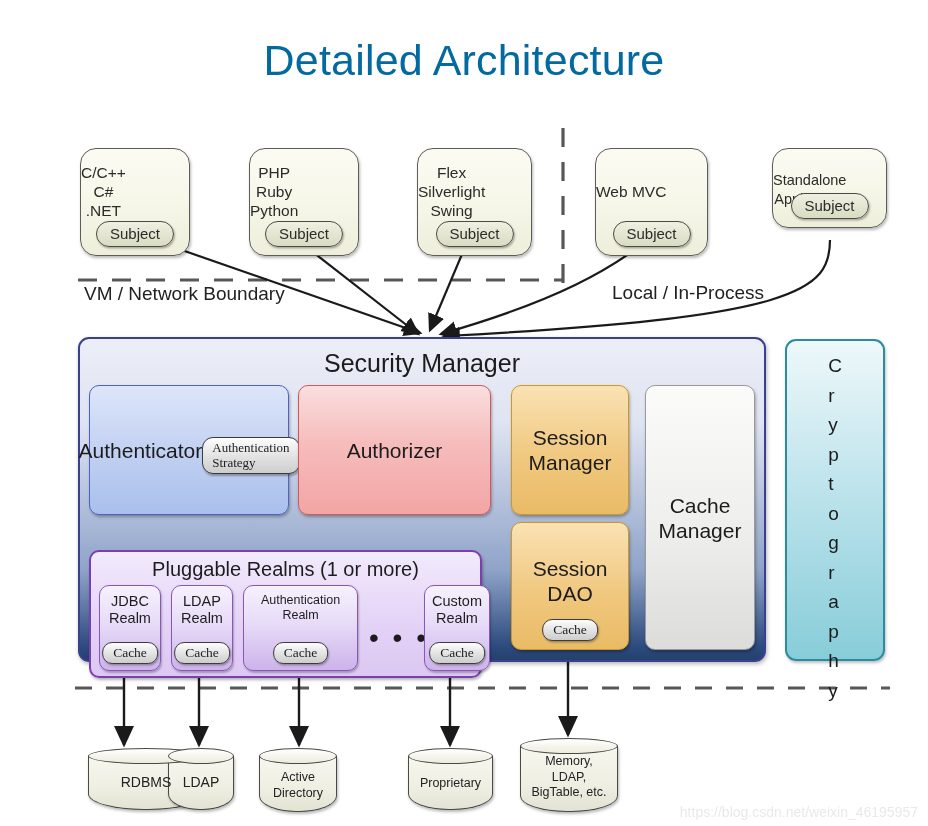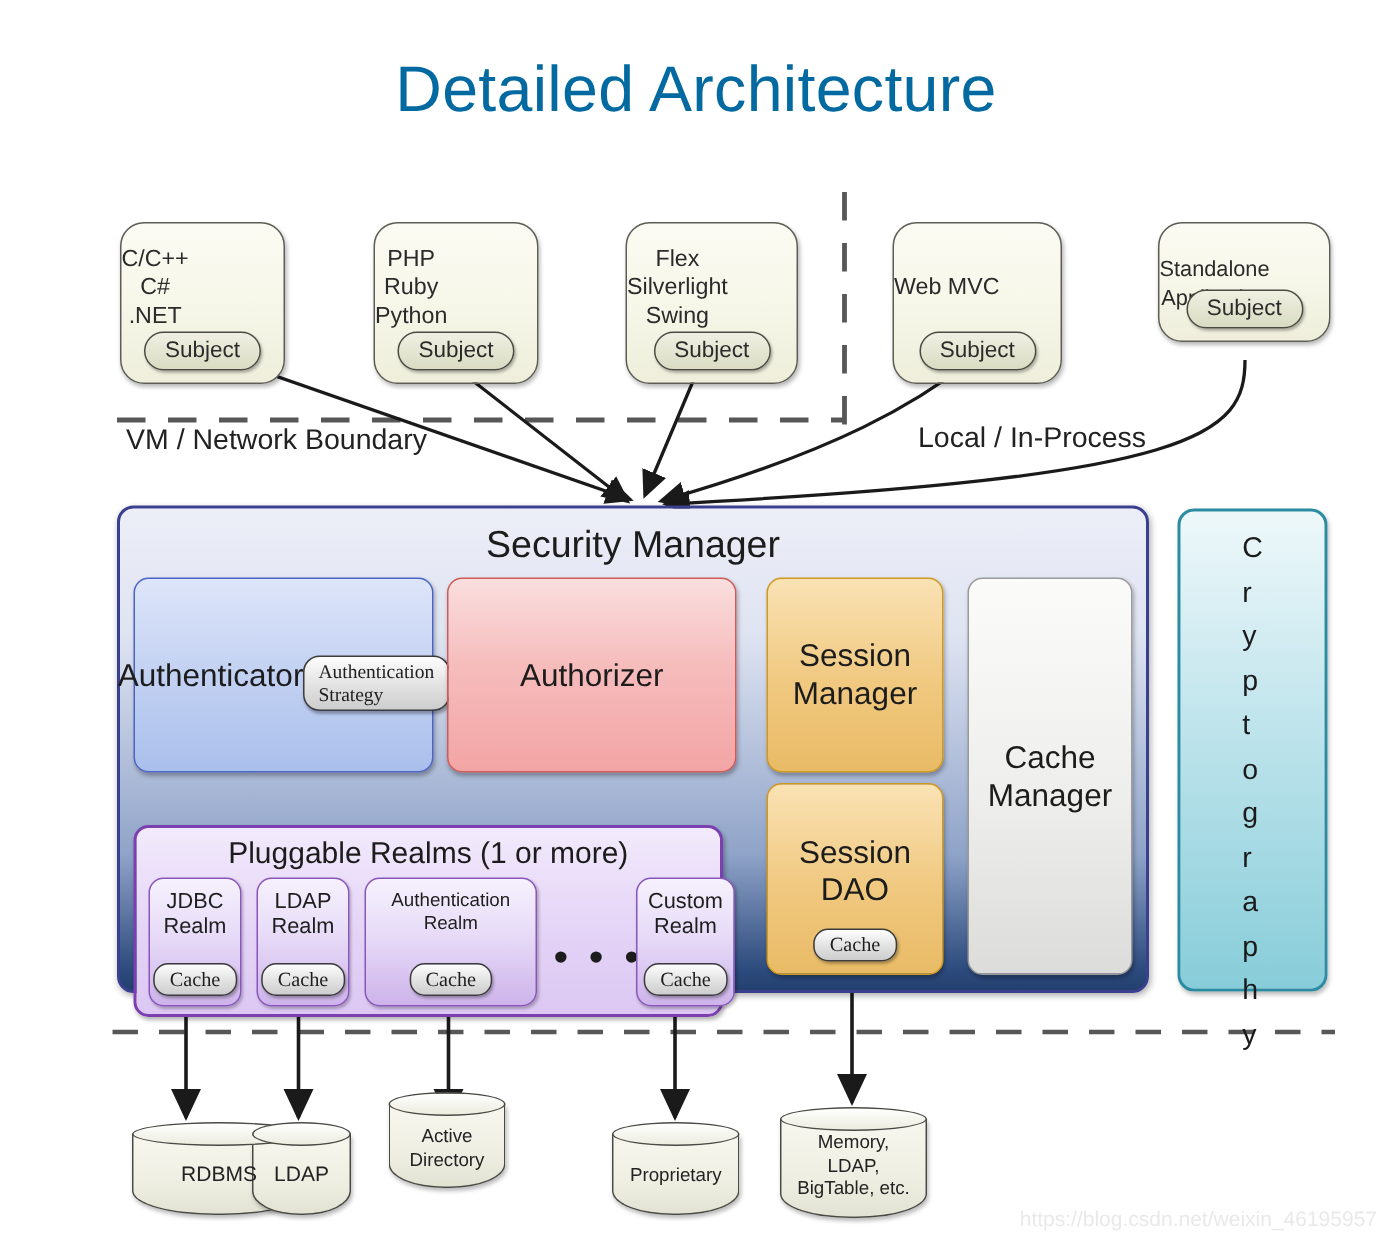--- a/index.html
+++ b/index.html
@@ -302,21 +302,21 @@
     <div class="cyl-top"></div>
     <div class="dtext" style="top:26px;">RDBMS</div>
   </div>
 
   <div class="db" style="left:168px;top:748px;width:66px;height:64px;">
     <div class="cyl-body" style="height:54px;"></div>
     <div class="cyl-top"></div>
     <div class="dtext" style="top:26px;">LDAP</div>
   </div>
 
-  <div class="db" style="left:259px;top:728px;width:78px;height:66px;">
+  <div class="db" style="left:259px;top:748px;width:78px;height:66px;">
     <div class="cyl-body" style="height:56px;"></div>
     <div class="cyl-top"></div>
     <div class="dtext small" style="top:22px;">Active
 Directory</div>
   </div>
 
   <div class="db" style="left:408px;top:748px;width:85px;height:64px;">
     <div class="cyl-body" style="height:54px;"></div>
     <div class="cyl-top"></div>
     <div class="dtext small" style="top:28px;">Proprietary</div>

